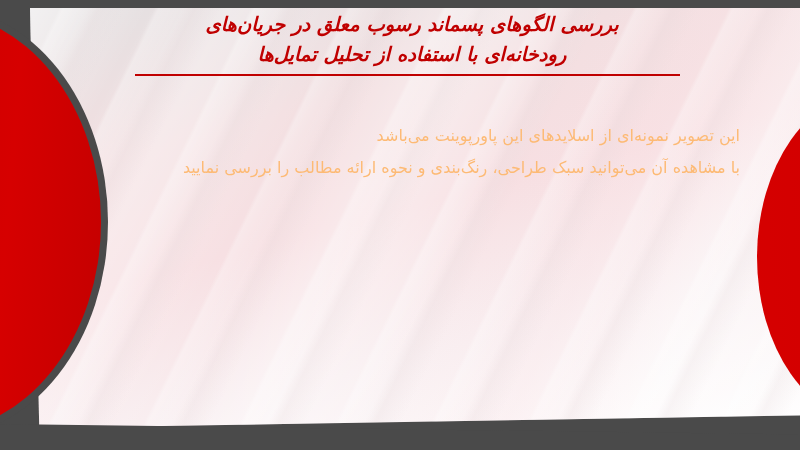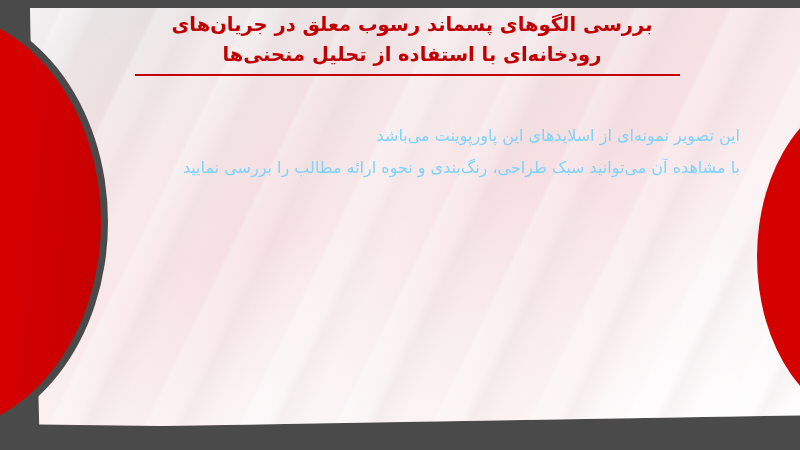--- a/index.html
+++ b/index.html
@@ -117,41 +117,42 @@
     text-align: center;
     direction: rtl;
   }
   .title-line {
     color: #c00000;
     font-size: 19.5px;
     font-weight: bold;
     line-height: 30px;
     letter-spacing: 0px;
     white-space: nowrap;
+    font-style: italic;
   }
   .title-rule {
     position: absolute;
     right: 120px;
     top: 74px;
     width: 545px;
     height: 0;
     border-top: 2px solid #c00000;
   }
 
   
   .body-block {
     position: absolute;
     right: 60px;
     top: 120px;
     width: 660px;
     direction: rtl;
     text-align: right;
   }
   .body-line {
-    color: #7dd3fc;
+    color: #fdba74;
     font-size: 16px;
     line-height: 32px;
     font-weight: normal;
     white-space: nowrap;
   }
   .body-line.l1 { padding-left: 0px; }
   .body-line.l2 { padding-left: 0px; }
   .body-line.l3 { padding-left: 0px; }
 </style>
 </head>
@@ -166,21 +167,21 @@
 
   <div class="oval-left-outline"></div>
   <div class="oval-left"></div>
 
   <div class="oval-right"></div>
 
   <div class="bottom-band"></div>
 
   <div class="title-block">
     <div class="title-line">بررسی الگوهای پسماند رسوب معلق در جریان‌های</div>
-    <div class="title-line">رودخانه‌ای با استفاده از تحلیل منحنی‌ها</div>
+    <div class="title-line">رودخانه‌ای با استفاده از تحلیل تمایل‌ها</div>
   </div>
   <div class="title-rule"></div>
 
   <div class="body-block">
     <div class="body-line l1">این تصویر نمونه‌ای از اسلایدهای این پاورپوینت می‌باشد</div>
     <div class="body-line l2">با مشاهده آن می‌توانید سبک طراحی، رنگ‌بندی و نحوه ارائه مطالب را بررسی نمایید</div>
   </div>
 
 </div>
 

